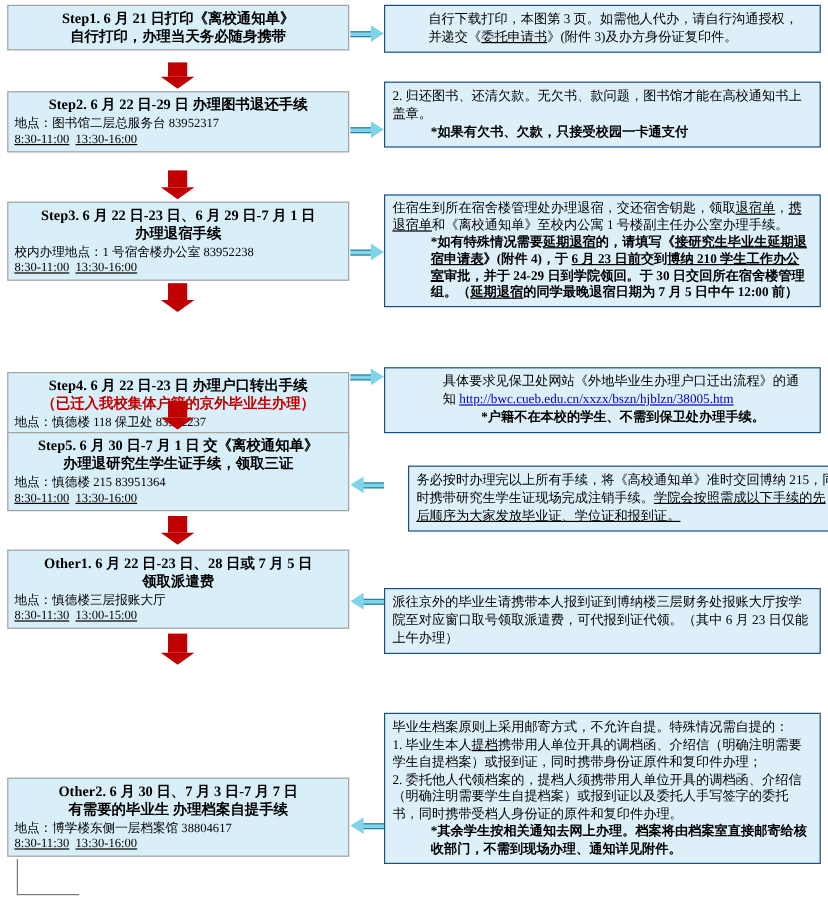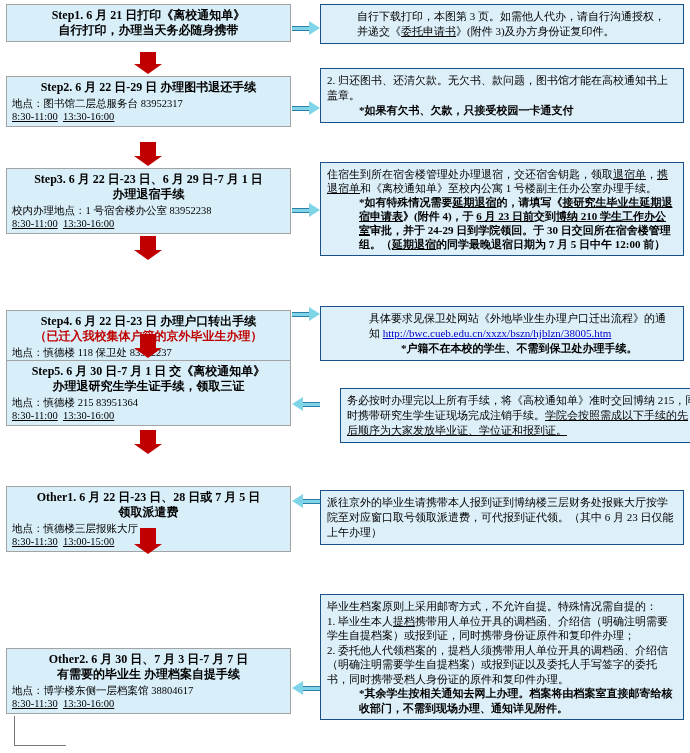--- a/index.html
+++ b/index.html
@@ -177,21 +177,21 @@
   </div>
   <div class="note" style="top:388px;margin-left:20px;">
     <p>务必按时办理完以上所有手续，将《高校通知单》准时交回博纳 215，同时携带研究生学生证现场完成注销手续。<span class="u">学院会按照需成以下手续的先后顺序为大家发放毕业证、学位证和报到证。</span></p>
   </div>
 
   <div class="vdown" style="left:134px; top:430px; height:24px;">
     <div class="stem" style="height:14px;"></div>
     <div class="tip" style="top:14px;"></div>
   </div>
 
-  <div class="step" style="top:458px;margin-top:28px;">
+  <div class="step" style="top:458px;">
     <div class="title">Other1. 6 月 22 日-23 日、28 日或 7 月 5 日
 领取派遣费</div>
     <div class="addr">地点：慎德楼三层报账大厅</div>
     <div class="times"><span class="u">8:30-11:30</span>&nbsp;&nbsp;<span class="u">13:00-15:00</span></div>
   </div>
   <div class="harrow left" style="left:292px; top:497px; width:28px;">
     <div class="bar" style="left:10px; width:18px;"></div>
     <div class="head" style="left:0;"></div>
   </div>
   <div class="note" style="top:490px;">

